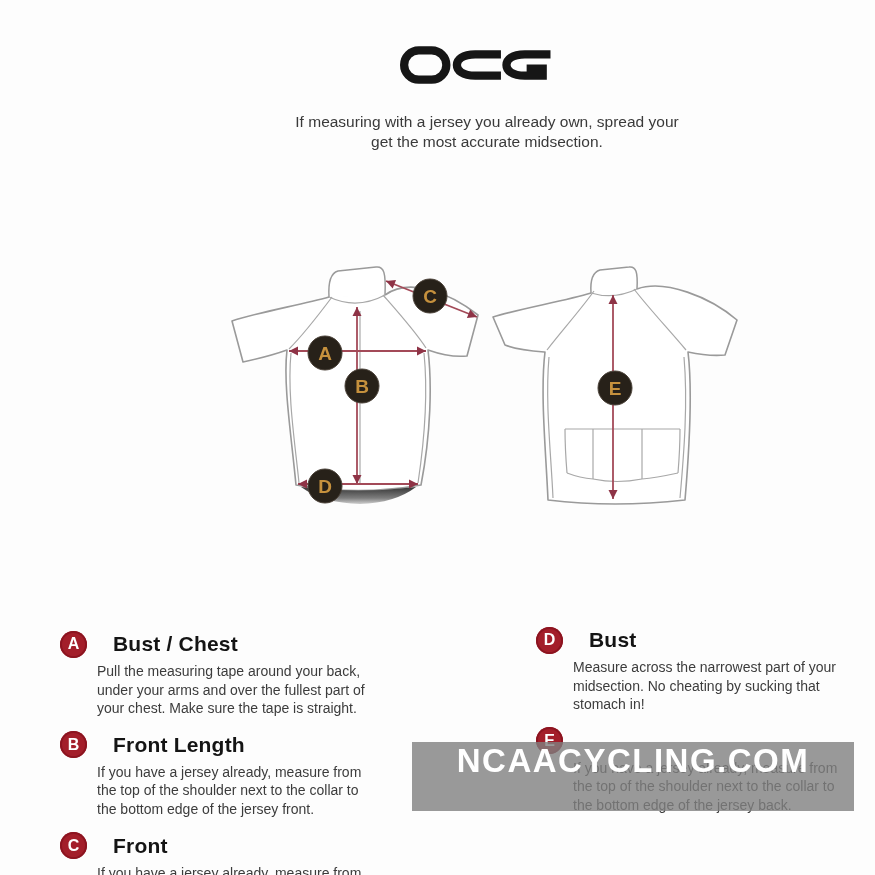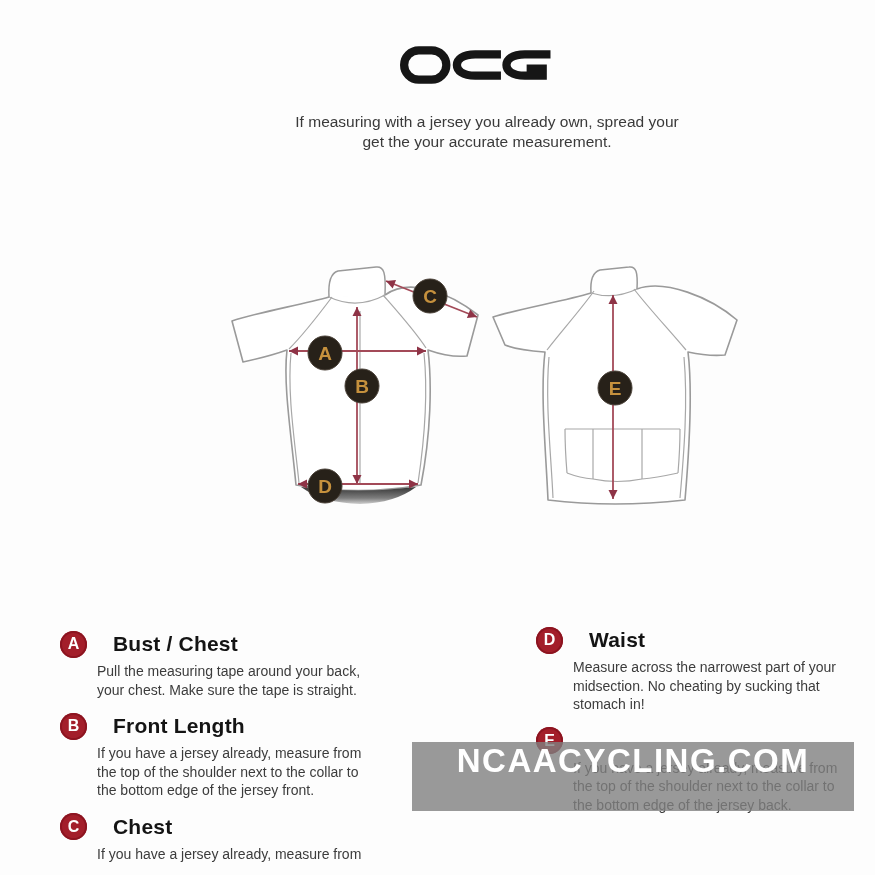--- a/index.html
+++ b/index.html
@@ -61,21 +61,21 @@
   <div class="logo" title="OCG">
     <svg viewBox="0 0 170 44" role="img" aria-label="OCG">
       <rect class="logo-stroke" x="4.5" y="6" width="46" height="32" rx="16"></rect>
       <path class="logo-stroke" d="M110,10.5 H82 C68,10.5 62,16 62,22 C62,28 68,33.5 82,33.5 H110"></path>
       <path class="logo-stroke" d="M164,10.5 H136 C122,10.5 116,16 116,22 C116,28 122,33.5 136,33.5 H155.5 V26 H138"></path>
     </svg>
   </div>
 
   <div class="intro">
     <div>If measuring with a jersey you already own, spread your</div>
-    <div>get the your accurate measurement.</div>
+    <div>get the most accurate midsection.</div>
   </div>
 
   <svg class="front-svg" viewBox="0 0 258 260">
     <defs>
       <linearGradient id="gripGrad" x1="0" y1="0" x2="0" y2="1">
         <stop offset="0" stop-color="#353535"></stop>
         <stop offset="0.65" stop-color="#7d7d7d"></stop>
         <stop offset="1" stop-color="#cfcfcf"></stop>
       </linearGradient>
     </defs>
@@ -187,51 +187,52 @@
   </svg>
 
   <div class="col col-left">
     <div class="sec">
       <div class="sec-head">
         <span class="letter-badge">A</span>
         <h3 class="sec-title">Bust / Chest</h3>
       </div>
       <div class="sec-body">
         <div>Pull the measuring tape around your back,</div>
+        <div>under your arms and over the fullest part of</div>
         <div>your chest. Make sure the tape is straight.</div>
       </div>
     </div>
     <div class="sec">
       <div class="sec-head">
         <span class="letter-badge">B</span>
         <h3 class="sec-title">Front Length</h3>
       </div>
       <div class="sec-body">
         <div>If you have a jersey already, measure from</div>
         <div>the top of the shoulder next to the collar to</div>
         <div>the bottom edge of the jersey front.</div>
       </div>
     </div>
     <div class="sec">
       <div class="sec-head">
         <span class="letter-badge">C</span>
-        <h3 class="sec-title">Chest</h3>
+        <h3 class="sec-title">Front</h3>
       </div>
       <div class="sec-body">
         <div>If you have a jersey already, measure from</div>
 
       </div>
     </div>
   </div>
 
   <div class="col col-right">
     <div class="sec">
       <div class="sec-head">
         <span class="letter-badge">D</span>
-        <h3 class="sec-title">Waist</h3>
+        <h3 class="sec-title">Bust</h3>
       </div>
       <div class="sec-body">
         <div>Measure across the narrowest part of your</div>
         <div>midsection. No cheating by sucking that</div>
         <div>stomach in!</div>
       </div>
     </div>
     <div class="sec">
       <div class="sec-head">
         <span class="letter-badge">E</span>

